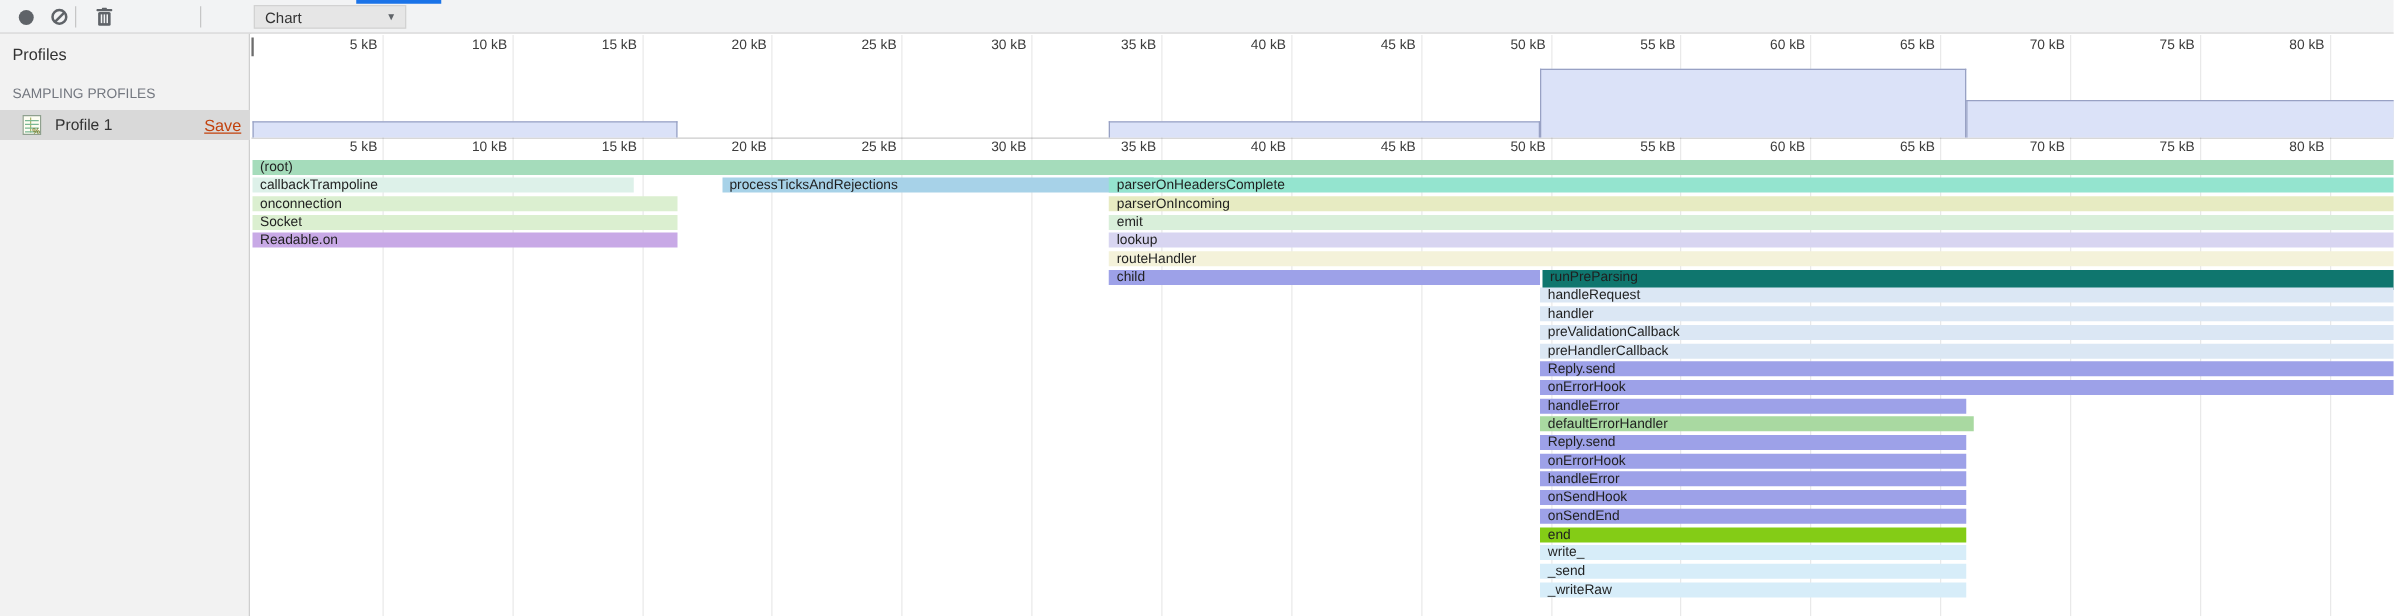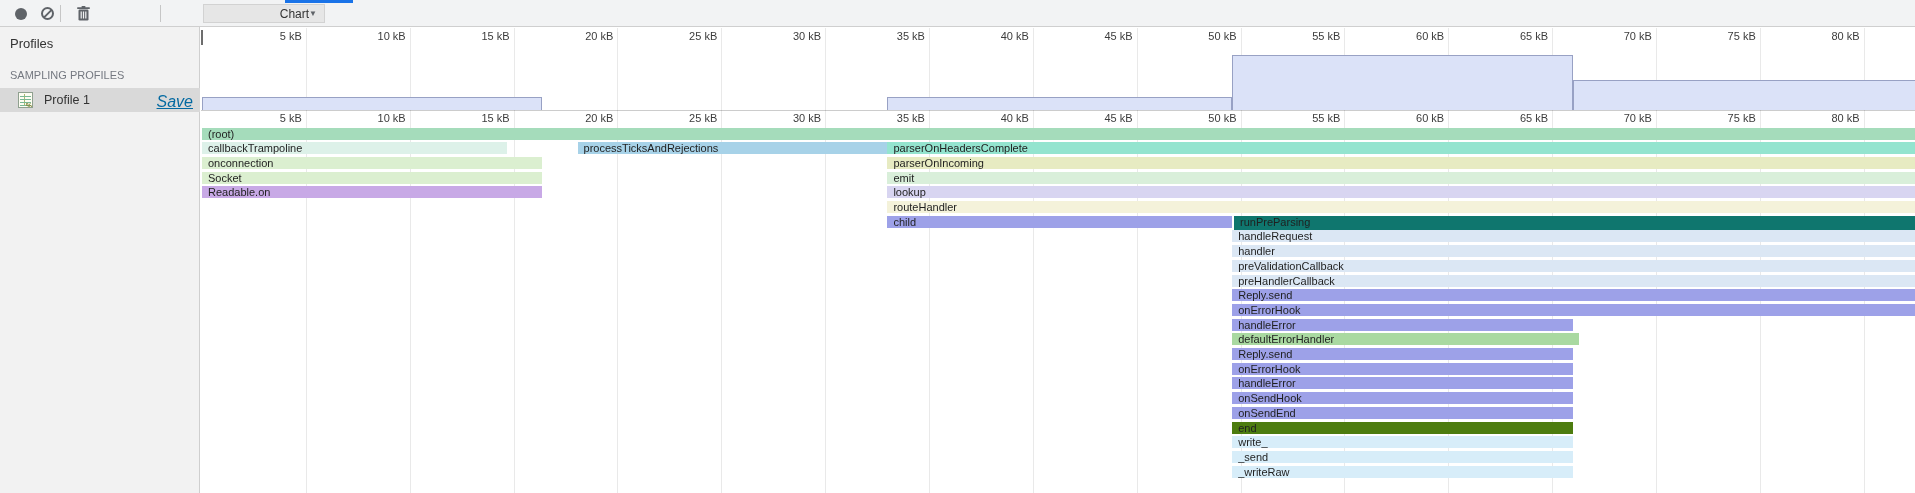--- a/index.html
+++ b/index.html
@@ -13,39 +13,39 @@
   #sep-pane  { left:160px; top:0; height:27px; background:#cfcfcf; }
   .tb-icon { position:absolute; top:0; height:27px; display:flex; align-items:center; justify-content:center; cursor:pointer; }
   #record-btn { left:8px; width:26px; }
   #record-btn .dot { width:12px; height:12px; border-radius:50%; background:#5f6368; }
   #clear-btn { left:34px; width:26px; }
   #clear-btn .block { position:relative; width:13px; height:13px; border:2px solid #5f6368; border-radius:50%; }
   #clear-btn .block::after { content:""; position:absolute; left:-1px; top:3.5px; width:11px; height:2px; background:#5f6368; transform:rotate(-45deg); }
   #trash-btn { left:70px; width:26px; }
   #tab-indicator { position:absolute; left:285px; top:0; width:68px; height:3px; background:#1a73e8; }
   #chart-select { position:absolute; left:203px; top:4px; width:122px; height:19px; background:#e6e6e6; border:1px solid #d2d2d2; display:flex; align-items:center; font-size:12px; color:#333; cursor:pointer; }
-  #chart-select .lbl { padding-left:8px; flex:1;text-align:right; }
+  #chart-select .lbl { padding-left:8px; flex:1; }
   #chart-select .arrow { font-size:8px; color:#5f6368; padding-right:7px; }
 
   
   #sidebar { position:absolute; left:0; top:27px; width:200px; height:466px; background:#f2f2f2; border-right:1px solid #cfcfcf; }
   #profiles-title { position:absolute; left:10px; top:9px; font-size:13px; color:#333; }
   #section-title { position:absolute; left:10px; top:42px; font-size:11px; color:#747880; }
   #profile-row { position:absolute; left:0; top:61px; width:200px; height:24px; background:#d9d9d9; cursor:pointer; }
   #profile-icon { position:absolute; left:18px; top:4px; width:15px; height:16px; background:#fdfdf2; border:1px solid #8fa08f; overflow:hidden; }
   #profile-icon .grid { position:absolute; inset:1px;
       background:
         linear-gradient(#79b894 0 0) 0 2px/100% 1px no-repeat,
         linear-gradient(#79b894 0 0) 0 5px/100% 1px no-repeat,
         linear-gradient(#79b894 0 0) 0 8px/100% 1px no-repeat,
         linear-gradient(#79b894 0 0) 0 11px/100% 1px no-repeat,
         linear-gradient(#a9b86f 0 0) 4px 0/1px 100% no-repeat; }
   #profile-icon .pct { position:absolute; right:0; bottom:-2px; font-size:7px; color:#7c7c2a; font-weight:bold; }
   #profile-name { position:absolute; left:44px; top:5px; font-size:12.5px; color:#333; }
-  #save-link { position:absolute; right:7px; top:5px; font-size:16px; color:#0369a1; text-decoration:underline; cursor:pointer;font-style:italic; }
+  #save-link { position:absolute; right:7px; top:5px; font-size:13px; color:#c2410c; text-decoration:underline; cursor:pointer; }
 
   
   #main { position:absolute; left:201px; top:27px; width:1714px; height:466px; background:#fff; overflow:hidden; }
   #overview-border { position:absolute; left:0; top:83px; width:1714px; height:1px; background:#cccccc; }
   .gridline { position:absolute; top:1px; width:1px; height:465px; background:rgba(0,0,0,0.085); }
   .tick-label { position:absolute; width:60px; height:13px; font-size:11px; color:#3c3c3c; text-align:right; line-height:13px; }
   .ov-step { position:absolute; background:#dbe2f8; border:1px solid #98a1c4; border-bottom:none; }
   #ov-grip { position:absolute; left:0px; top:3px; width:2px; height:15px; background:#6d6d6d; }
   .flame-seg { position:absolute; height:12px; overflow:hidden; white-space:nowrap; cursor:pointer; }
   .flame-seg span { display:block; font-size:11px; line-height:12px; color:#1f1f1f; padding-left:6px; }
@@ -221,21 +221,21 @@
       </div>
       <div class="flame-seg" style="left: 1031.19px; width: 340.628px; top: 350.4px; height: 12px; background: rgb(157, 161, 232);">
         <span>handleError</span>
       </div>
       <div class="flame-seg" style="left: 1031.19px; width: 340.628px; top: 365.1px; height: 12px; background: rgb(157, 161, 232);">
         <span>onSendHook</span>
       </div>
       <div class="flame-seg" style="left: 1031.19px; width: 340.628px; top: 379.8px; height: 12px; background: rgb(157, 161, 232);">
         <span>onSendEnd</span>
       </div>
-      <div class="flame-seg" style="left: 1031.19px; width: 340.628px; top: 394.5px; height: 12px; background: #4d7c0f;">
+      <div class="flame-seg" style="left: 1031.19px; width: 340.628px; top: 394.5px; height: 12px; background: #84cc16;">
         <span>end</span>
       </div>
       <div class="flame-seg" style="left: 1031.19px; width: 340.628px; top: 409.2px; height: 12px; background: rgb(215, 237, 249);">
         <span>write_</span>
       </div>
       <div class="flame-seg" style="left: 1031.19px; width: 340.628px; top: 423.9px; height: 12px; background: rgb(215, 237, 249);">
         <span>_send</span>
       </div>
       <div class="flame-seg" style="left: 1031.19px; width: 340.628px; top: 438.6px; height: 12px; background: rgb(215, 237, 249);">
         <span>_writeRaw</span>

